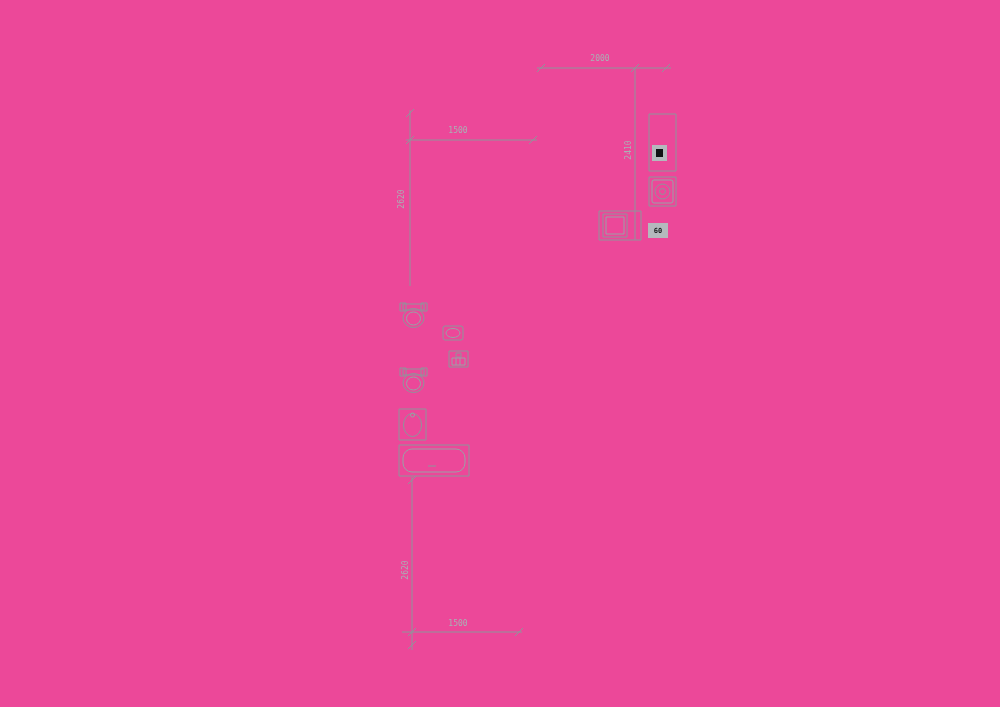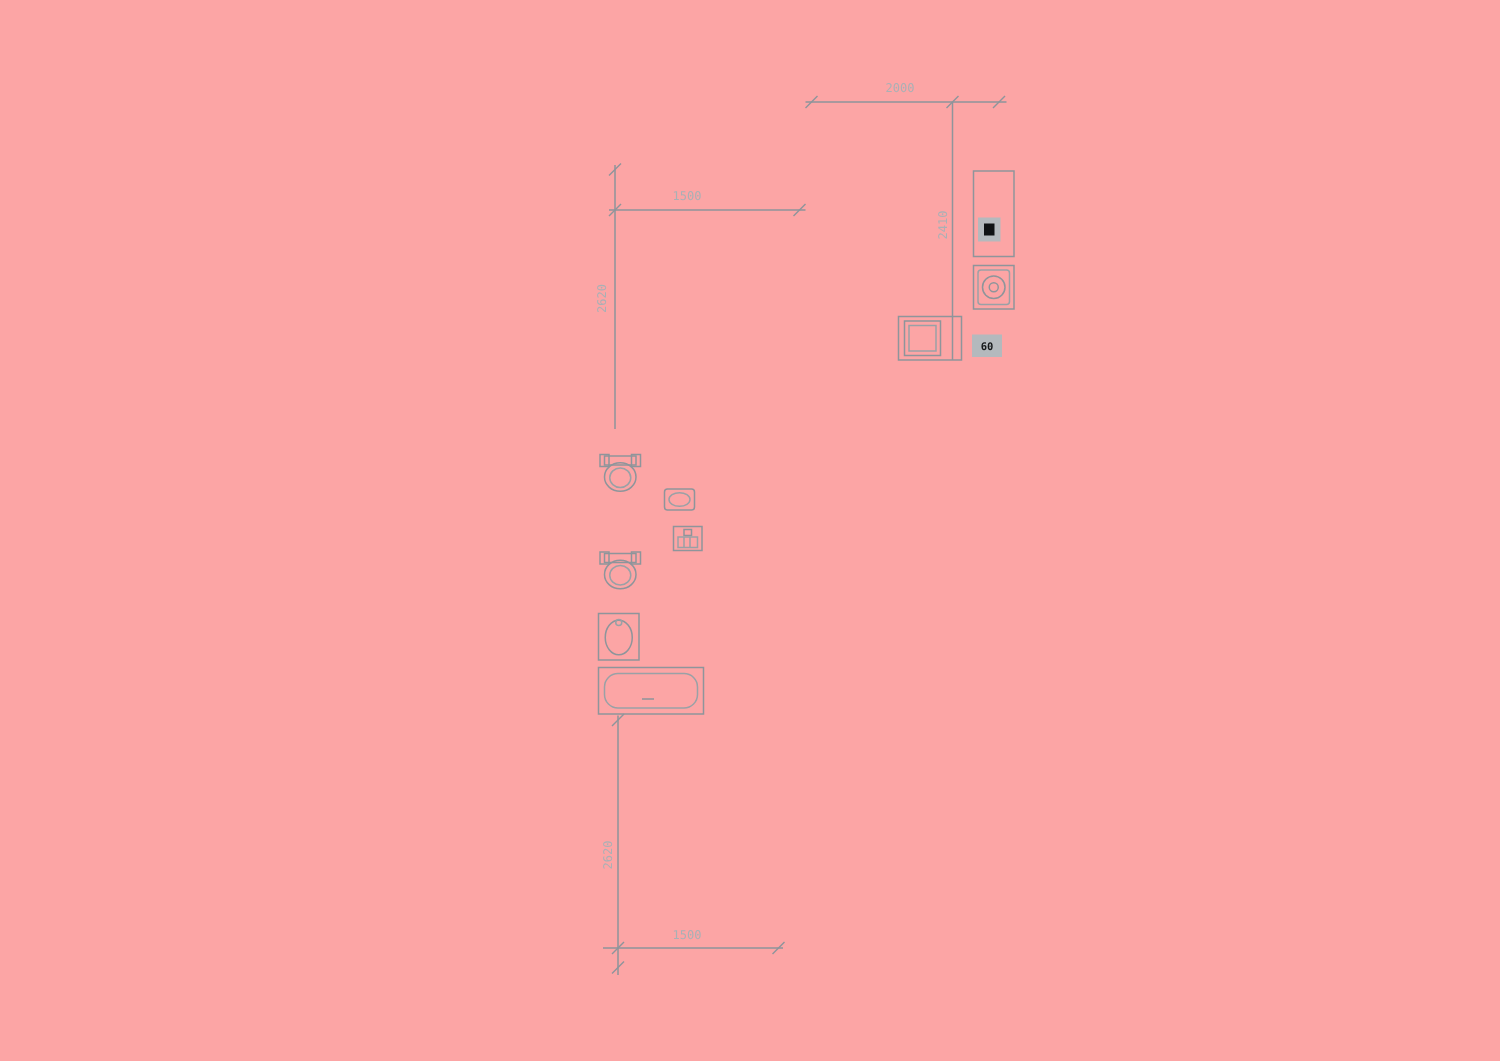--- a/index.html
+++ b/index.html
@@ -4,21 +4,21 @@
 <style>
   html, body {
     margin: 0;
     padding: 0;
     background: #000000;
   }
   .stage {
     position: relative;
     width: 1000px;
     height: 707px;
-    background: #fca5a5;
+    background: #ec4899;
     overflow: hidden;
     font-family: "DejaVu Sans", sans-serif;
   }
   svg { display: block; }
   svg line, svg rect, svg ellipse, svg circle, svg path {
     vector-effect: non-scaling-stroke;
   }
   .ln   { stroke: #8e959b; stroke-width: 1; fill: none; }
   .ln2  { stroke: #9aa1a6; stroke-width: 1; fill: none; }
   .fillb{ fill: #b4b9bd; stroke: none; }

